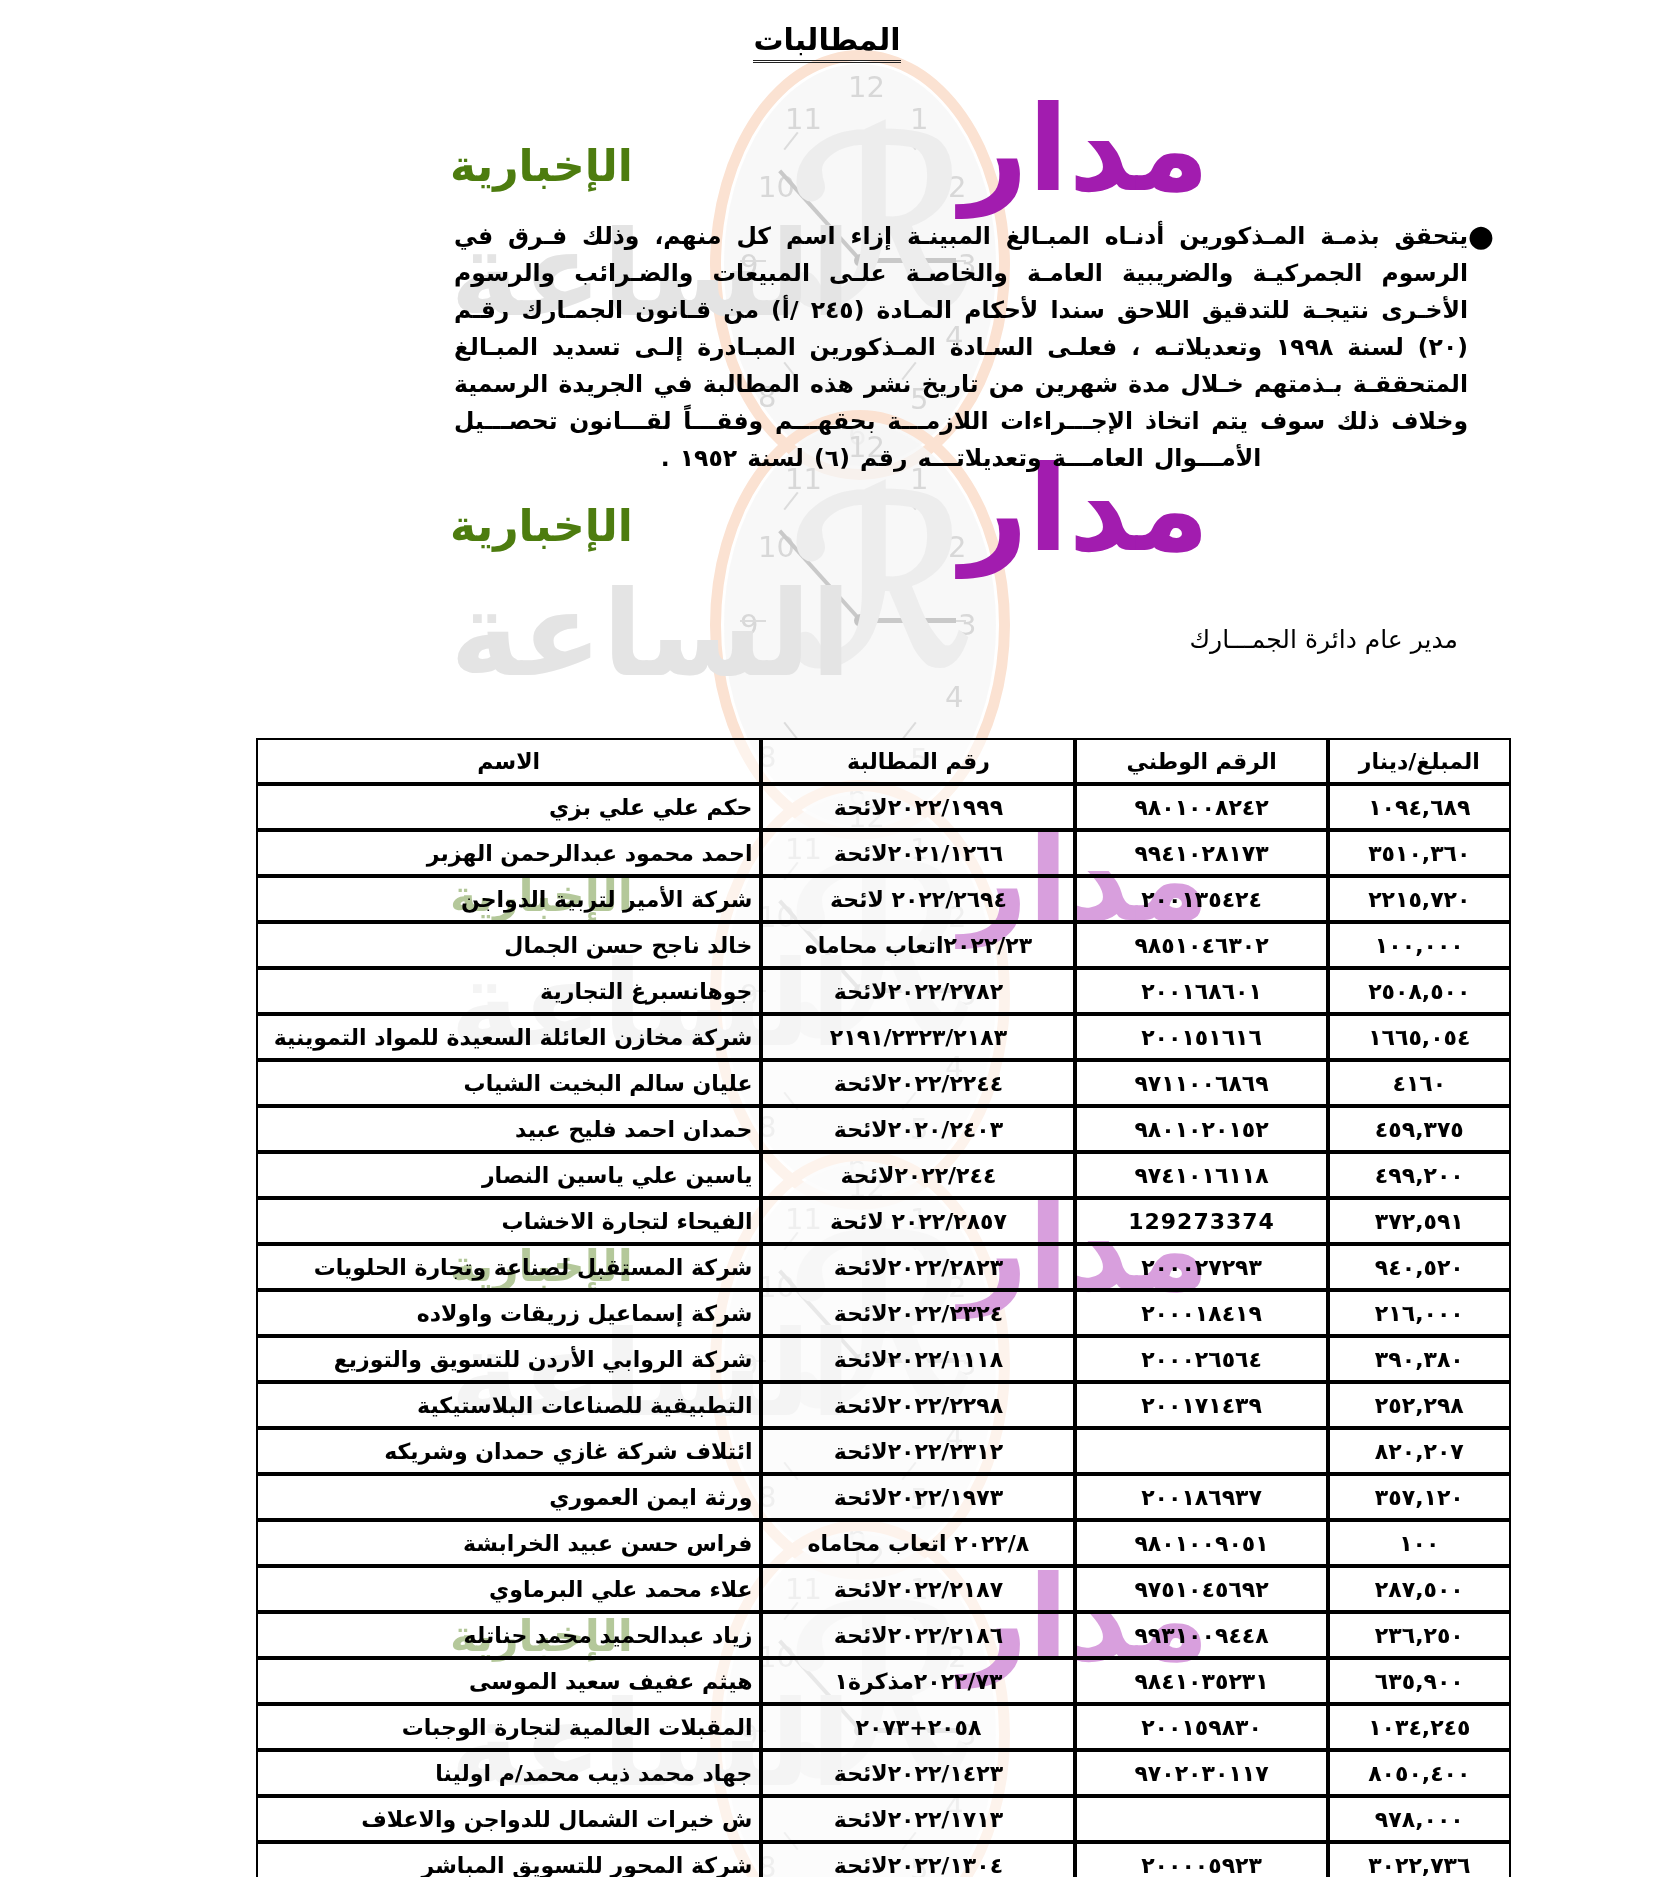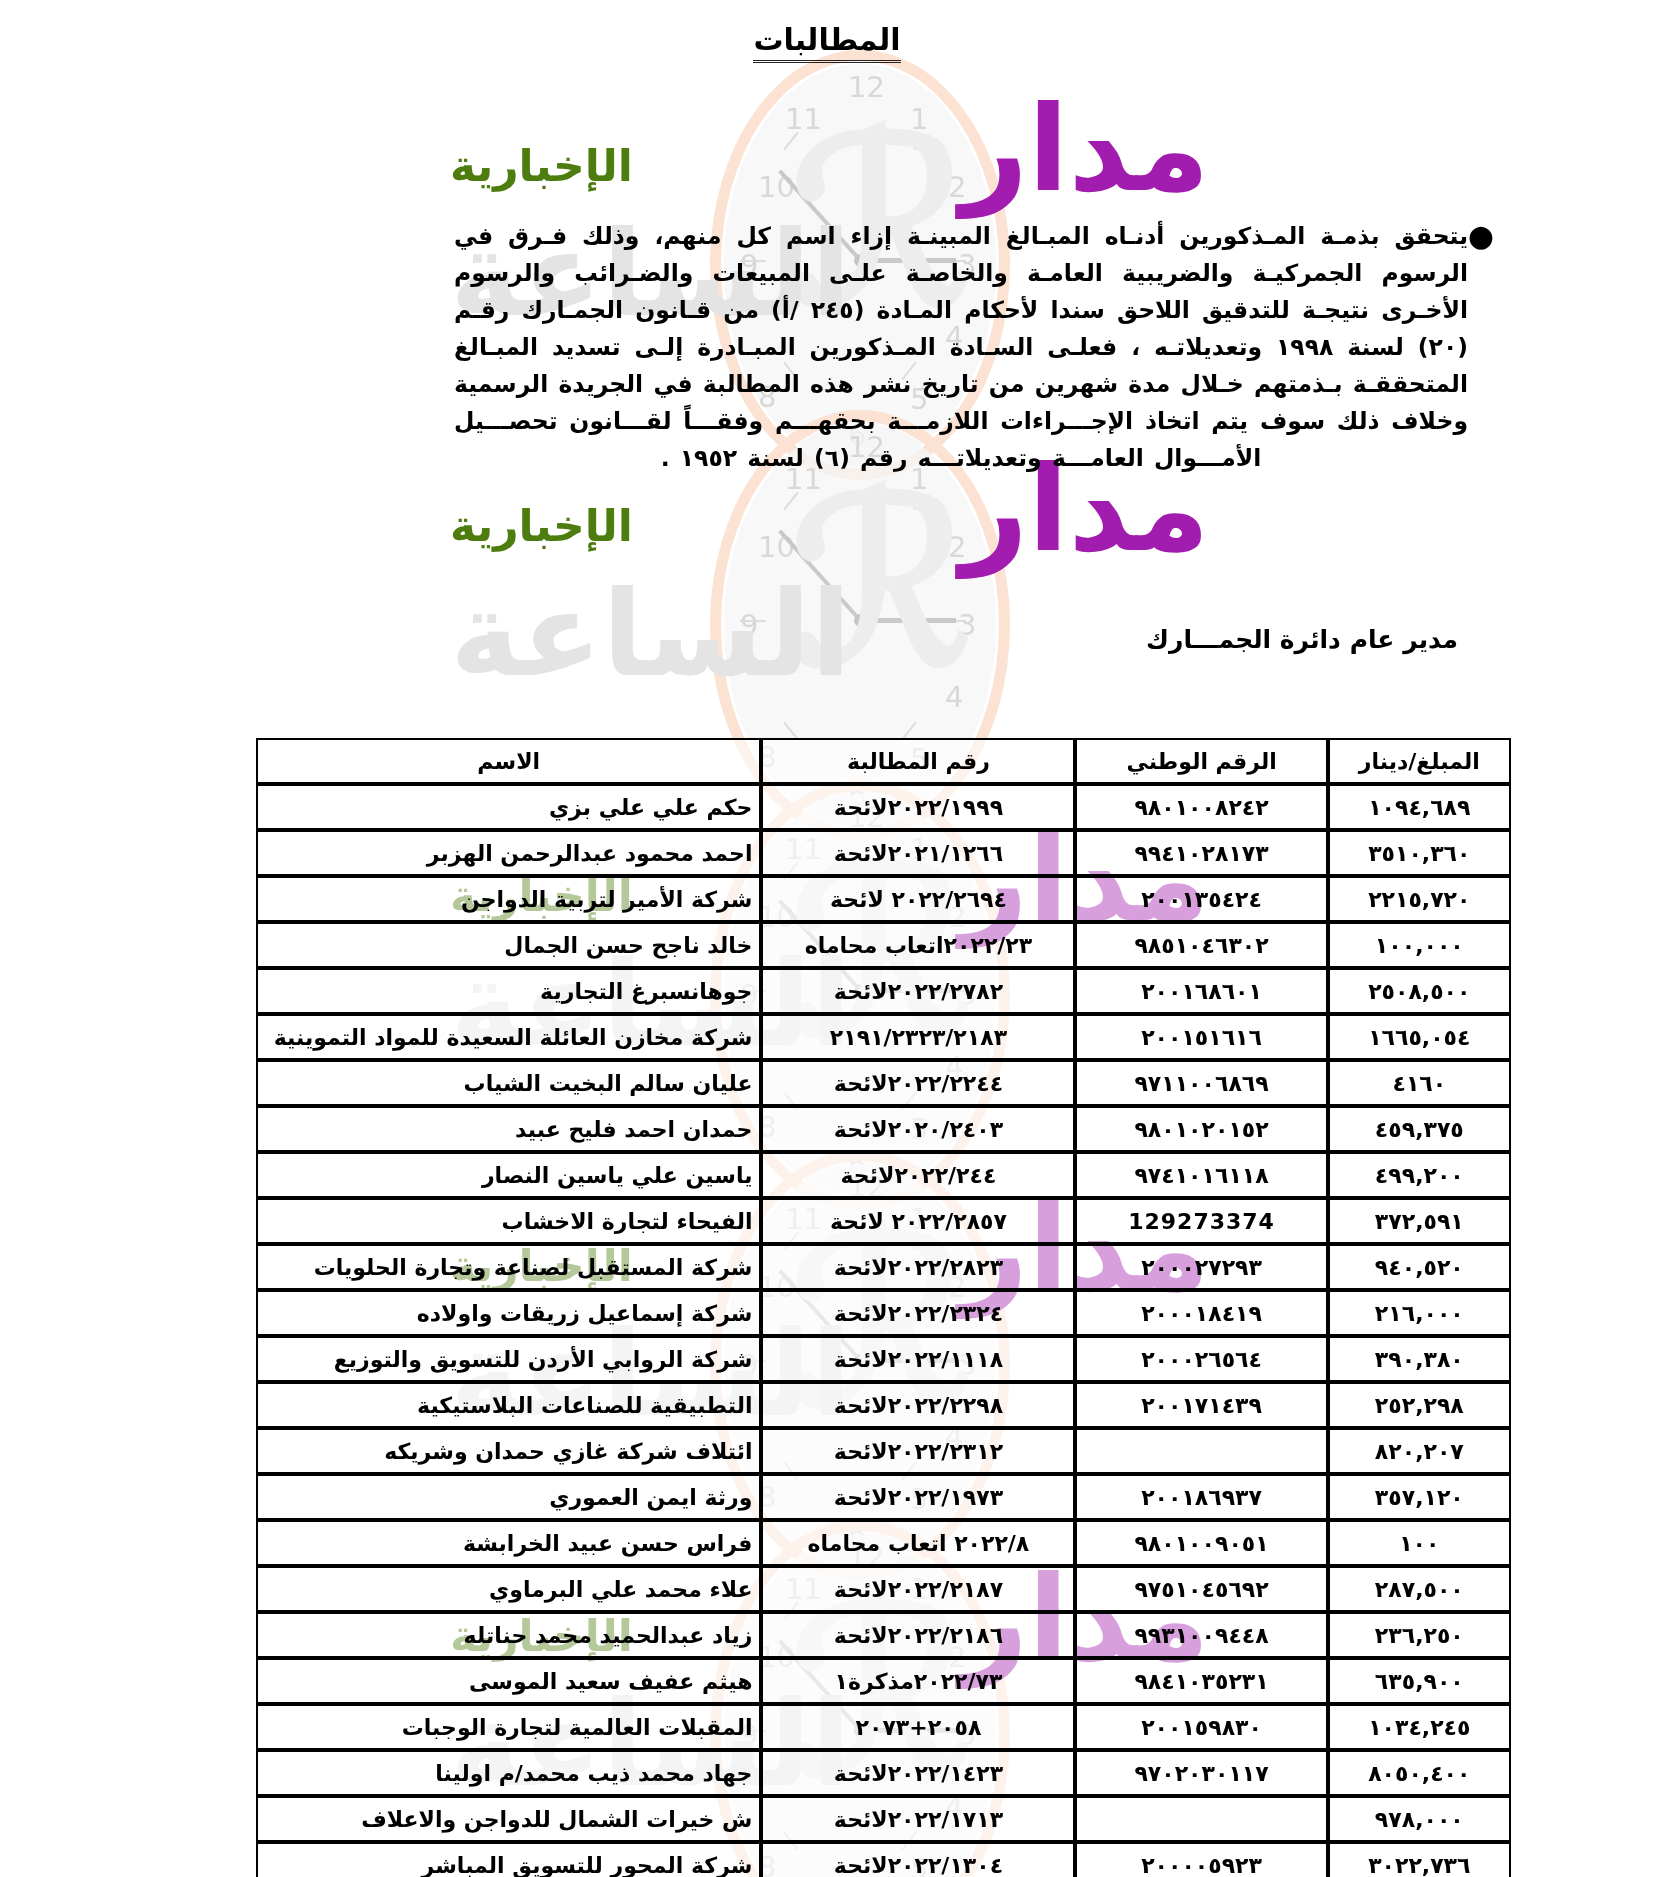--- a/index.html
+++ b/index.html
@@ -176,21 +176,21 @@
     text-align: justify;
     text-align-last: center;
     word-spacing: 2px;
   }
 
   .signature {
     position: absolute;
     top: 625px;
     right: 196px;
     font-size: 25px;
-    font-weight: 700;
+    font-weight: 400;
     letter-spacing: 0.5px;
   }
 
   
   .tbl-wrap {
     position: absolute;
     top: 738px;
     right: 143px;
     width: 1255px;
   }

